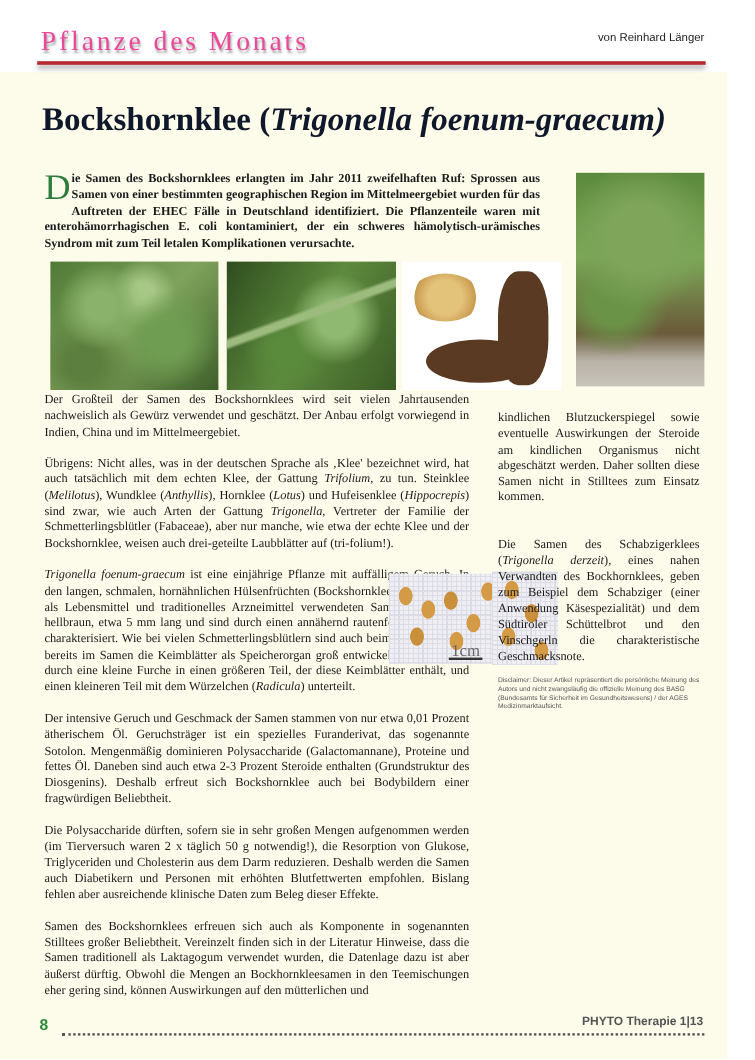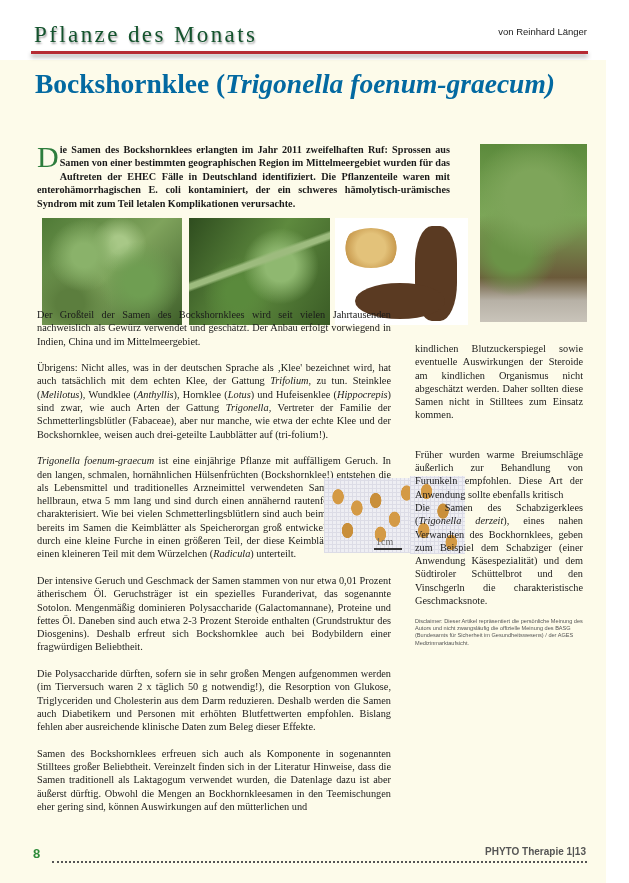--- a/index.html
+++ b/index.html
@@ -1,25 +1,25 @@
 <!DOCTYPE html>
 <html><head>
 <meta charset="utf-8">
 <style>
   * { box-sizing: border-box; margin: 0; padding: 0; }
   html, body { width: 629px; height: 883px; background: #ffffff; overflow: hidden; }
   body { position: relative; font-family: "Liberation Serif", "DejaVu Serif", serif; color: #1a1a1a; }
 
   .page-bg { position: absolute; left: 0; top: 60px; width: 606px; height: 823px; background: #fdfbea; }
 
-  .header-title { position: absolute; left: 34px; top: 22px; font-family: "Liberation Serif", serif; font-size: 23px; letter-spacing: 2.4px; color: #14532d; text-shadow: 1px 2px 2px rgba(0,0,0,0.35); }
+  .header-title { position: absolute; left: 34px; top: 22px; font-family: "Liberation Serif", serif; font-size: 23px; letter-spacing: 2.4px; color: #ec4899; text-shadow: 1px 2px 2px rgba(0,0,0,0.35); }
   .header-author { position: absolute; right: 42px; top: 26px; font-family: "Liberation Sans", sans-serif; font-size: 9.5px; color: #222; text-align: center; }
   .header-rule { position: absolute; left: 31px; top: 51px; width: 557px; height: 3px; background: #b52a32; box-shadow: 0 3px 4px rgba(0,0,0,0.35); }
 
-  .article-title { position: absolute; left: 35px; top: 68px; font-size: 27.5px; font-weight: bold; color: #0369a1; white-space: nowrap; }
+  .article-title { position: absolute; left: 35px; top: 83px; font-size: 27.5px; font-weight: bold; color: #0f172a; white-space: nowrap; }
   .article-title i { font-weight: bold; }
 
   .lead { position: absolute; left: 37px; top: 143px; width: 413px; font-size: 10.2px; font-weight: bold; line-height: 13.4px; text-align: justify; }
   .dropcap { float: left; font-size: 30px; line-height: 26px; color: #2e7d3d; font-weight: normal; margin-right: 1px; margin-top: 1px; }
 
   .photo { position: absolute; overflow: hidden; }
   .p1 { left: 42px; top: 218px; width: 140px; height: 107px; background:
     radial-gradient(circle at 30% 35%, #8ab26a 0 10%, transparent 30%),
     radial-gradient(circle at 70% 60%, #6f9e52 0 12%, transparent 35%),
     radial-gradient(circle at 55% 25%, #a8c887 0 8%, transparent 25%),
@@ -34,34 +34,34 @@
   .p3 .heap1 { position: absolute; left: 6px; top: 10px; width: 60px; height: 40px; border-radius: 50%; background: radial-gradient(circle, #e3c27a 0 40%, #c99b4f 70%, transparent 72%); }
   .p3 .heap2 { position: absolute; left: 80px; top: 8px; width: 42px; height: 95px; border-radius: 40% 40% 40% 40%; background: #5a3a22; }
   .p3 .heap3 { position: absolute; left: 20px; top: 65px; width: 90px; height: 36px; border-radius: 50%; background: #5a3a22; }
   .p4 { left: 480px; top: 144px; width: 107px; height: 178px; background:
     radial-gradient(circle at 50% 30%, #7ea55a 0 20%, transparent 45%),
     radial-gradient(circle at 30% 60%, #6b9347 0 15%, transparent 35%),
     linear-gradient(180deg, #5c8a3c 0%, #7ba657 40%, #6b5a3a 75%, #b7b1a6 88%, #c9c4ba 100%); }
 
   .col { position: absolute; font-size: 10.3px; line-height: 13.3px; text-align: justify; }
   .col p { margin-bottom: 13.3px; }
-  .col1 { left: 37px; top: 308px; width: 354px; font-family: Liberation Serif, serif; }
+  .col1 { left: 37px; top: 327px; width: 354px; font-family: Liberation Serif, serif; }
   .col2 { left: 415px; top: 342px; width: 168px; }
 
   .seed-photo { position: absolute; left: 324px; top: 478px; width: 94px; height: 75px; background:
     radial-gradient(ellipse 6px 8px at 15% 25%, #d49a45 0 90%, transparent 100%),
     radial-gradient(ellipse 6px 8px at 35% 40%, #d49a45 0 90%, transparent 100%),
     radial-gradient(ellipse 6px 8px at 55% 30%, #c98f3a 0 90%, transparent 100%),
     radial-gradient(ellipse 6px 8px at 75% 55%, #d49a45 0 90%, transparent 100%),
     radial-gradient(ellipse 6px 8px at 25% 70%, #c98f3a 0 90%, transparent 100%),
     radial-gradient(ellipse 6px 8px at 60% 75%, #d49a45 0 90%, transparent 100%),
     radial-gradient(ellipse 6px 8px at 88% 20%, #d49a45 0 90%, transparent 100%),
     repeating-linear-gradient(0deg, #dcdce6 0 1px, transparent 1px 4px),
     repeating-linear-gradient(90deg, #dcdce6 0 1px, #eeeef3 1px 4px); }
-  .seed-scale { position: absolute; left: 52px; top: 58px; font-family: "Liberation Serif", serif; font-size: 10px; color: #666; }
+  .seed-scale { position: absolute; left: 52px; top: 58px; font-family: "Liberation Serif", serif; font-size: 14px; color: #666; }
   .seed-scalebar { position: absolute; left: 50px; top: 70px; width: 28px; height: 2px; background: #333; }
   .seed-photo2 { position: absolute; left: 410px; top: 476px; width: 55px; height: 78px; background:
     radial-gradient(ellipse 6px 8px at 30% 20%, #d49a45 0 90%, transparent 100%),
     radial-gradient(ellipse 6px 8px at 60% 45%, #c98f3a 0 90%, transparent 100%),
     radial-gradient(ellipse 6px 8px at 25% 70%, #d49a45 0 90%, transparent 100%),
     radial-gradient(ellipse 6px 8px at 75% 85%, #d49a45 0 90%, transparent 100%),
     repeating-linear-gradient(0deg, #dcdce6 0 1px, transparent 1px 4px),
     repeating-linear-gradient(90deg, #dcdce6 0 1px, #eeeef3 1px 4px); }
 
   .wrap-text { margin-left: 52px; }
@@ -108,20 +108,19 @@
 </div>
 
 <div class="seed-photo">
   <span class="seed-scale">1cm</span>
   <div class="seed-scalebar"></div>
 </div>
 <div class="seed-photo2"></div>
 
 <div class="col col2">
   <p style="margin-bottom:26px;">kindlichen Blutzuckerspiegel sowie eventuelle Auswirkungen der Steroide am kindlichen Organismus nicht abgeschätzt werden. Daher sollten diese Samen nicht in Stilltees zum Einsatz kommen.</p>
-  <p style="margin-bottom:0;">Früher wurden warme Breiumschläge äußerlich zur Behandlung von Furunkeln empfohlen. Diese Art der Anwendung sollte ebenfalls kritisch</p>
   <p><span>Die Samen des Schabzigerklees (</span><i>Trigonella derzeit</i><span>), eines nahen Verwandten des Bockhornklees, geben zum Beispiel dem Schabziger (einer Anwendung Käsespezialität) und dem Südtiroler Schüttelbrot und den Vinschgerln die charakteristische Geschmacksnote.</span></p>
   <p class="disclaimer">Disclaimer: Dieser Artikel repräsentiert die persönliche Meinung des Autors und nicht zwangsläufig die offizielle Meinung des BASG (Bundesamts für Sicherheit im Gesundheitswesens) / der AGES Medizinmarktaufsicht.</p>
 </div>
 
 <div class="footer-page">8</div>
 <div class="footer-journal">PHYTO Therapie 1|13</div>
 <div class="footer-rule"></div>
 
 </body></html>

